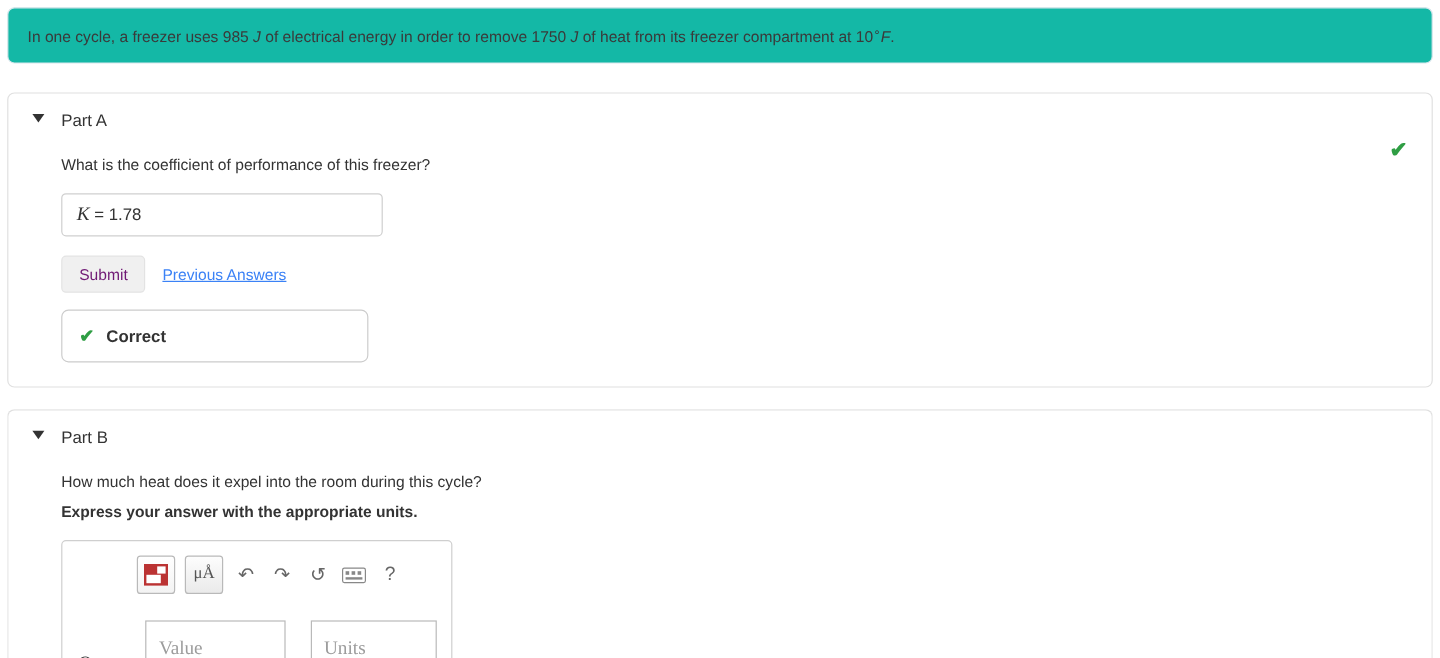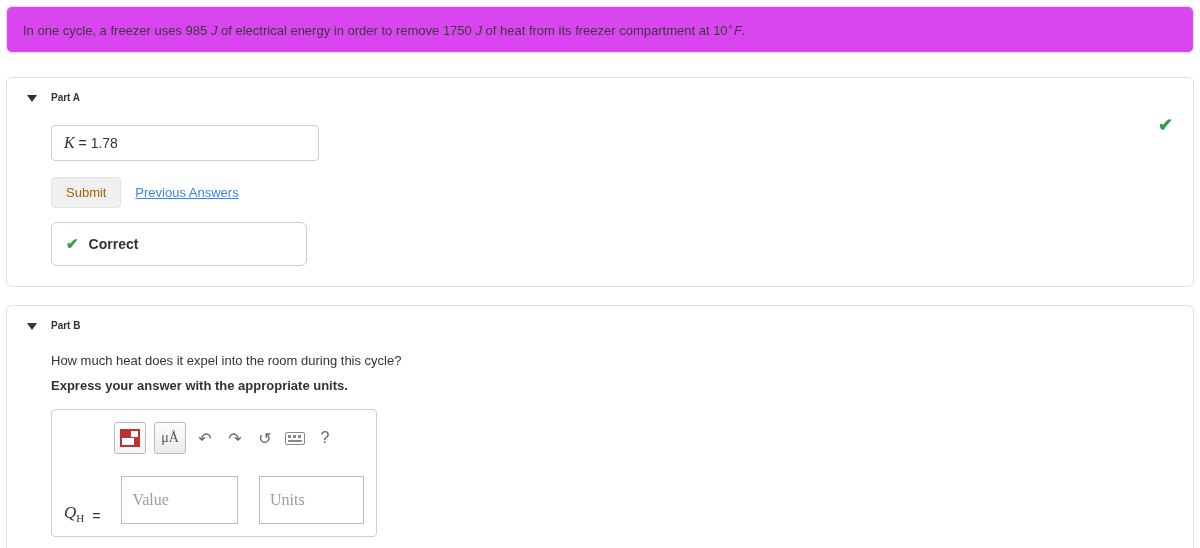--- a/index.html
+++ b/index.html
@@ -5,41 +5,41 @@
   * { box-sizing: border-box; }
   body {
     margin: 0;
     font-family: "Helvetica Neue", Arial, sans-serif;
     font-size: 14px;
     color: #333;
     background: #fff;
     padding: 2px;
   }
   .problem-statement {
-    background: #d946ef;
+    background: #14b8a6;
     border: 1px solid #d7e6ec;
     border-radius: 6px;
     padding: 14px 16px;
     margin: 4px 4px 24px 4px;
     color: #3a3a3a;
     font-size: 13px;
   }
   .italic { font-style: italic; }
   .deg { font-size: 10px; vertical-align: super; }
   
   .part-block {
     border: 1px solid #e0e0e0;
     border-radius: 6px;
     margin: 0 4px 18px 4px;
     position: relative;
   }
   .part-header {
     padding: 14px 16px 14px 44px;
-    font-weight: bold;
-    font-size: 10px;
+    font-weight: normal;
+    font-size: 14px;
     position: relative;
   }
   .collapse-caret {
     position: absolute;
     left: 20px;
     top: 17px;
     width: 0; height: 0;
     border-left: 5px solid transparent;
     border-right: 5px solid transparent;
     border-top: 7px solid #333;
@@ -76,21 +76,21 @@
   .btn {
     display: inline-block;
     padding: 7px 14px;
     border-radius: 4px;
     font-size: 13px;
     cursor: pointer;
     vertical-align: middle;
   }
   .btn-submit-disabled {
     background: #f0f0f0;
-    color: #a16207;
+    color: #701a75;
     border: 1px solid #e3e3e3;
     cursor: default;
   }
   .link-action {
     color: #3b82f6;
     text-decoration: underline;
     font-size: 13px;
     margin-left: 10px;
     font-weight: normal;
     cursor: pointer;
@@ -222,20 +222,21 @@
   <span>10</span><span class="deg">∘</span><span class="italic">F</span><span>.</span>
 </div>
 
 <div class="part-block">
   <div class="part-header">
     <span class="collapse-caret"></span>
     <span>Part A</span>
   </div>
   <span class="part-correct-check">✔</span>
   <div class="part-body">
+    <div class="question-text">What is the coefficient of performance of this freezer?</div>
 
     <div class="answer-entry-a">
       <span class="var">K</span><span> = </span><span>1.78</span>
     </div>
 
     <div class="btn-row">
       <span class="btn btn-submit-disabled">Submit</span>
       <span class="link-action">Previous Answers</span>
     </div>
 

